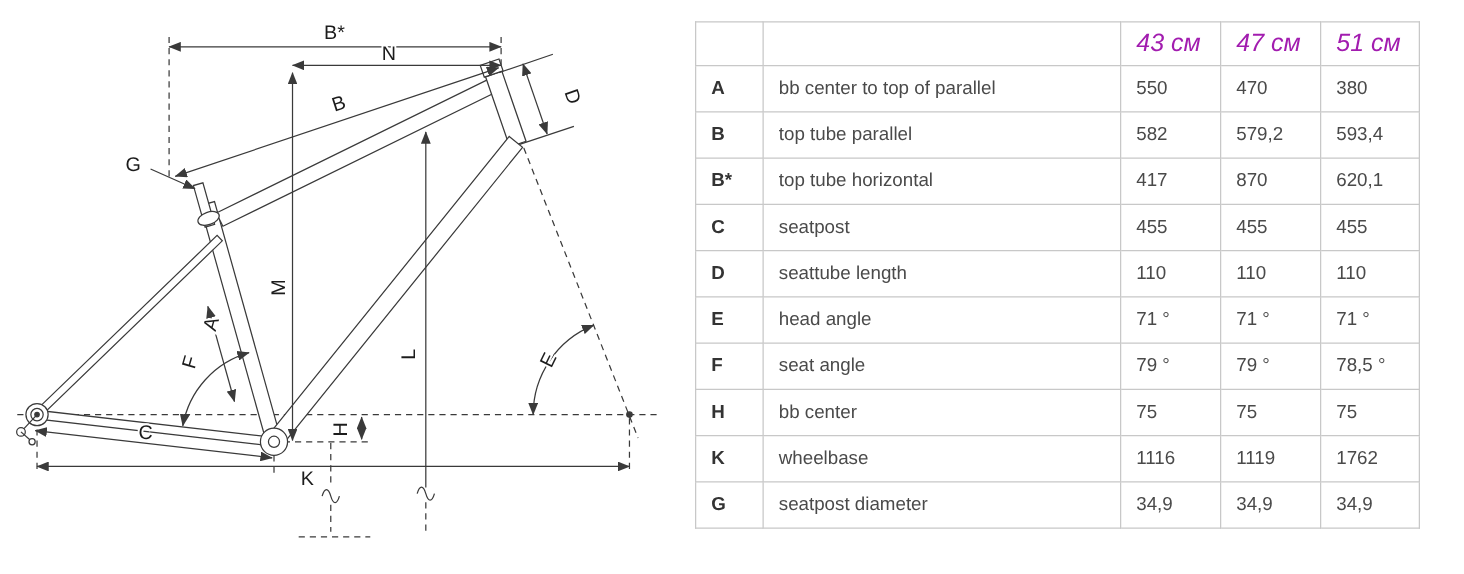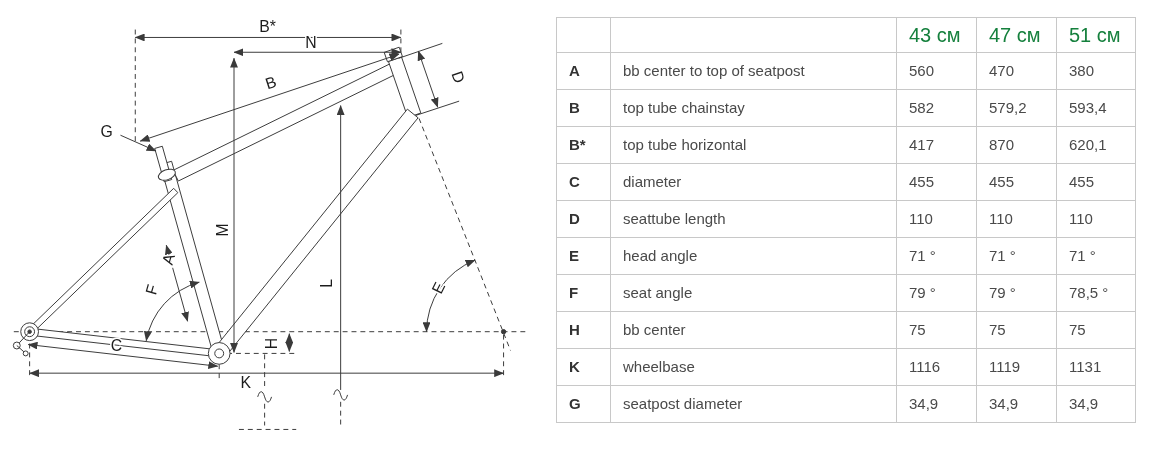--- a/index.html
+++ b/index.html
@@ -5,21 +5,21 @@
   html,body{margin:0;padding:0;background:#ffffff;}
   body{width:1171px;height:459px;overflow:hidden;font-family:"Liberation Sans",sans-serif;color:#4a4a4a;}
   .wrap{display:flex;align-items:flex-start;width:1171px;height:459px;}
   .diagram{width:548px;height:459px;flex:0 0 auto;}
   .diagram svg{display:block;}
   .diagram text{font-family:"Liberation Sans",sans-serif;font-size:16px;fill:#1c1c1c;stroke:#ffffff;stroke-width:3px;paint-order:stroke;text-anchor:middle;}
   .tablewrap{margin-top:17px;margin-left:8px;}
   table{border-collapse:collapse;table-layout:fixed;width:579px;background:#fff;}
   td,th{border:1px solid #c8c8c8;padding:8px 12px;font-size:15px;text-align:left;vertical-align:middle;line-height:20px;overflow:hidden;white-space:nowrap;}
   th{font-weight:400;}
-  th.size{font-size:20px;color:#15803d;padding-top:7px;padding-bottom:7px;}
+  th.size{font-size:20px;color:#a21caf;padding-top:7px;padding-bottom:7px;font-style:italic;}
   td.key{font-weight:700;color:#333333;}
   td.label{color:#4a4a4a;}
   td.val{color:#4a4a4a;}
 </style>
 </head>
 <body>
 
 <div class="wrap">
 
   <div class="diagram">
@@ -119,42 +119,42 @@
           <th></th>
           <th></th>
           <th class="size">43 см</th>
           <th class="size">47 см</th>
           <th class="size">51 см</th>
         </tr>
       </thead>
       <tbody>
         <tr>
           <td class="key">A</td>
-          <td class="label">bb center to top of seatpost</td>
-          <td class="val">560</td>
+          <td class="label">bb center to top of parallel</td>
+          <td class="val">550</td>
           <td class="val">470</td>
           <td class="val">380</td>
         </tr>
         <tr>
           <td class="key">B</td>
-          <td class="label">top tube chainstay</td>
+          <td class="label">top tube parallel</td>
           <td class="val">582</td>
           <td class="val">579,2</td>
           <td class="val">593,4</td>
         </tr>
         <tr>
           <td class="key">B*</td>
           <td class="label">top tube horizontal</td>
           <td class="val">417</td>
           <td class="val">870</td>
           <td class="val">620,1</td>
         </tr>
         <tr>
           <td class="key">C</td>
-          <td class="label">diameter</td>
+          <td class="label">seatpost</td>
           <td class="val">455</td>
           <td class="val">455</td>
           <td class="val">455</td>
         </tr>
         <tr>
           <td class="key">D</td>
           <td class="label">seattube length</td>
           <td class="val">110</td>
           <td class="val">110</td>
           <td class="val">110</td>
@@ -178,21 +178,21 @@
           <td class="label">bb center</td>
           <td class="val">75</td>
           <td class="val">75</td>
           <td class="val">75</td>
         </tr>
         <tr>
           <td class="key">K</td>
           <td class="label">wheelbase</td>
           <td class="val">1116</td>
           <td class="val">1119</td>
-          <td class="val">1131</td>
+          <td class="val">1762</td>
         </tr>
         <tr>
           <td class="key">G</td>
           <td class="label">seatpost diameter</td>
           <td class="val">34,9</td>
           <td class="val">34,9</td>
           <td class="val">34,9</td>
         </tr>
       </tbody>
     </table>

